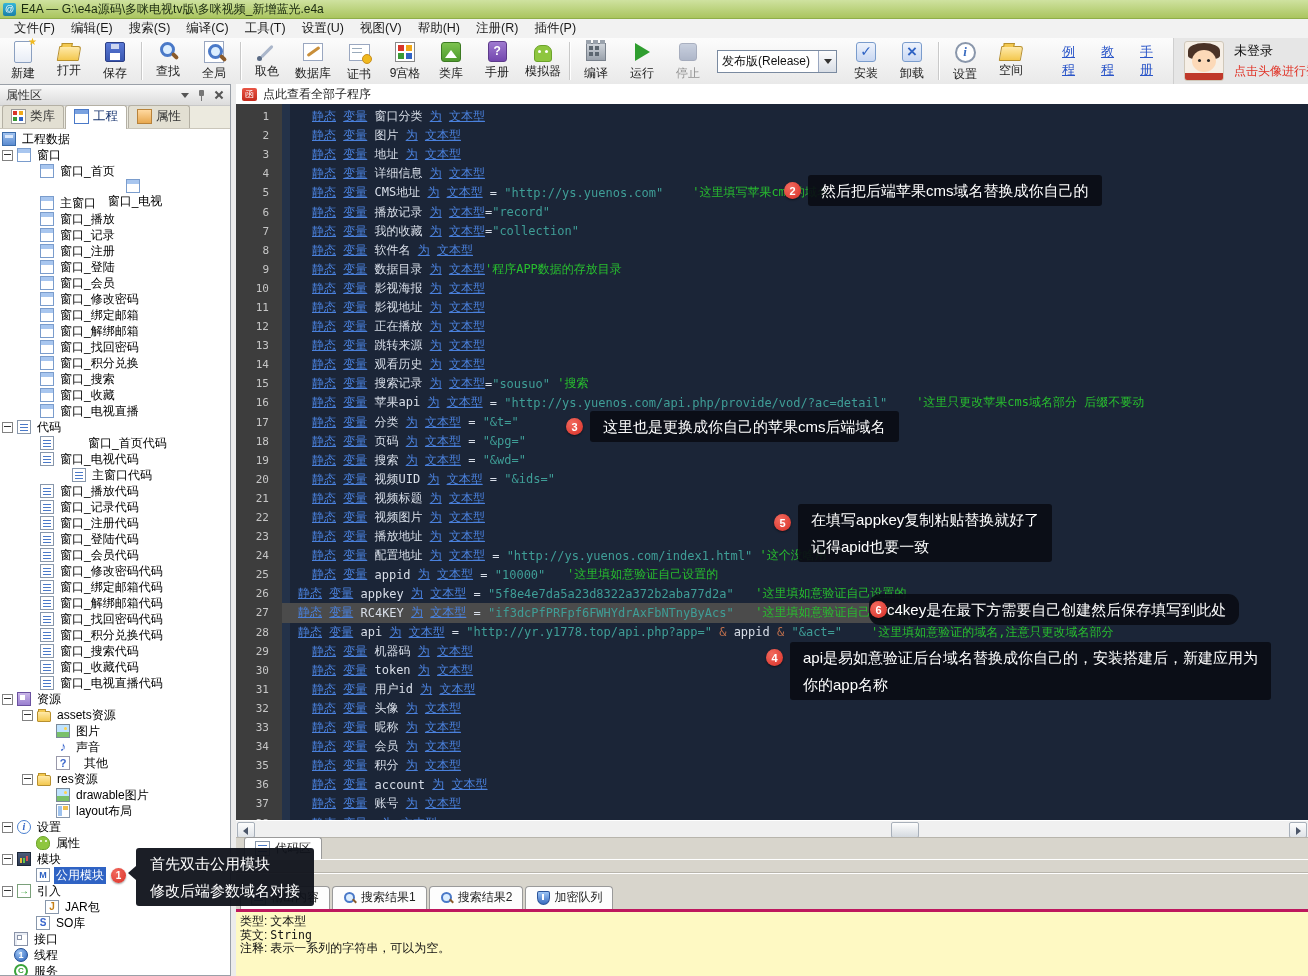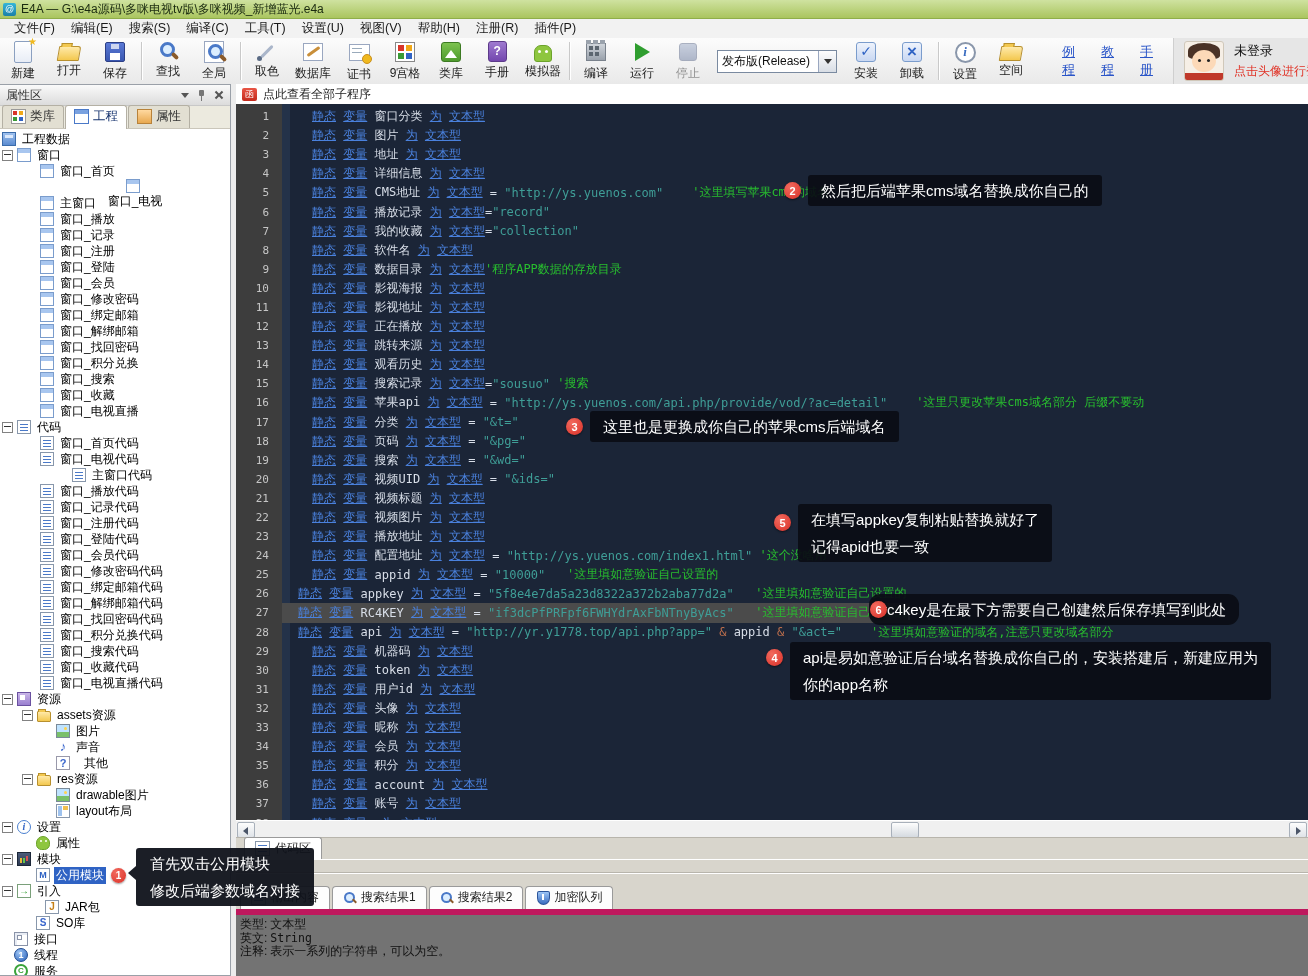--- a/index.html
+++ b/index.html
@@ -193,21 +193,21 @@
   .bottomtabs{position:absolute;left:0;right:0;top:800px;height:25px;background:#d8d5cc;display:flex;align-items:flex-end;padding-left:4px;gap:2px;}
   .btab{display:flex;align-items:center;gap:5px;background:#fdfdfd;border:1px solid #9a9a9a;border-bottom:none;border-radius:4px 4px 0 0;padding:2px 10px 3px;font-size:12px;color:#222;}
   .bti{width:13px;height:13px;position:relative;flex:none;}
   .bti-doc{background:#fff;border:1px solid #8897ab;}
   .bti-doc::before{content:"";position:absolute;left:2px;right:2px;top:3px;height:1px;background:#4a79c8;box-shadow:0 3px 0 #4a79c8,0 6px 0 #4a79c8;}
   .bti-search::before{content:"";position:absolute;left:1px;top:1px;width:7px;height:7px;border:2px solid #4a79c8;border-radius:50%;background:#dceeff;}
   .bti-search::after{content:"";position:absolute;left:9px;top:9px;width:5px;height:2px;background:#8a5a2a;transform:rotate(45deg);}
   .bti-shield{left:1px;width:11px;height:12px;background:linear-gradient(#9cc4f5,#3a6cc0);border:1px solid #2b549a;border-radius:2px 2px 50% 50%;}
   .bti-shield::after{content:"";position:absolute;left:4px;top:2px;width:2px;height:6px;background:#fff;}
   
-  .infopanel{position:absolute;left:0;right:0;top:825px;bottom:0;background:#737373;border-top:6px solid #be185d;padding:3px 0 0 4px;}
+  .infopanel{position:absolute;left:0;right:0;top:825px;bottom:0;background:#fef9c3;border-top:3px solid #be185d;padding:3px 0 0 4px;}
   .info-row{font-size:12px;color:#111;line-height:13.5px;display:flex;}
   .info-label{flex:none;}
   .info-value{margin-left:3px;}
   .info-mono{font-family:"DejaVu Sans Mono",monospace;font-size:11.5px;}
   
   .tooltip1{position:absolute;left:136px;top:848px;z-index:20;background:rgba(15,18,26,.95);color:#fff;font-size:15px;line-height:27px;padding:2px 14px;border-radius:3px;white-space:nowrap;}
   .tooltip1::before{content:"";position:absolute;left:-8px;top:18px;border-top:7px solid transparent;border-bottom:7px solid transparent;border-right:8px solid rgba(15,18,26,.95);}
 </style>
 </head>
 <body>
@@ -437,21 +437,21 @@
           </div>
           <div class="trow" style="padding-left: 40px;">
             <span class="ti ti-window"></span>
             <span class="lbl">窗口_电视直播</span>
           </div>
           <div class="trow" style="padding-left: 2px;">
             <span class="exp"></span>
             <span class="ti ti-codedoc"></span>
             <span class="lbl">代码</span>
           </div>
-          <div class="trow" style="padding-left: 40px;">
+          <div class="trow" style="padding-left: 40px; gap: 28px;">
             <span class="ti ti-codedoc"></span>
             <span class="lbl">窗口_首页代码</span>
           </div>
           <div class="trow" style="padding-left: 40px;">
             <span class="ti ti-codedoc"></span>
             <span class="lbl">窗口_电视代码</span>
           </div>
           <div class="trow" style="padding-left: 40px; margin-left: 32px;">
             <span class="ti ti-codedoc"></span>
             <span class="lbl">主窗口代码</span>

